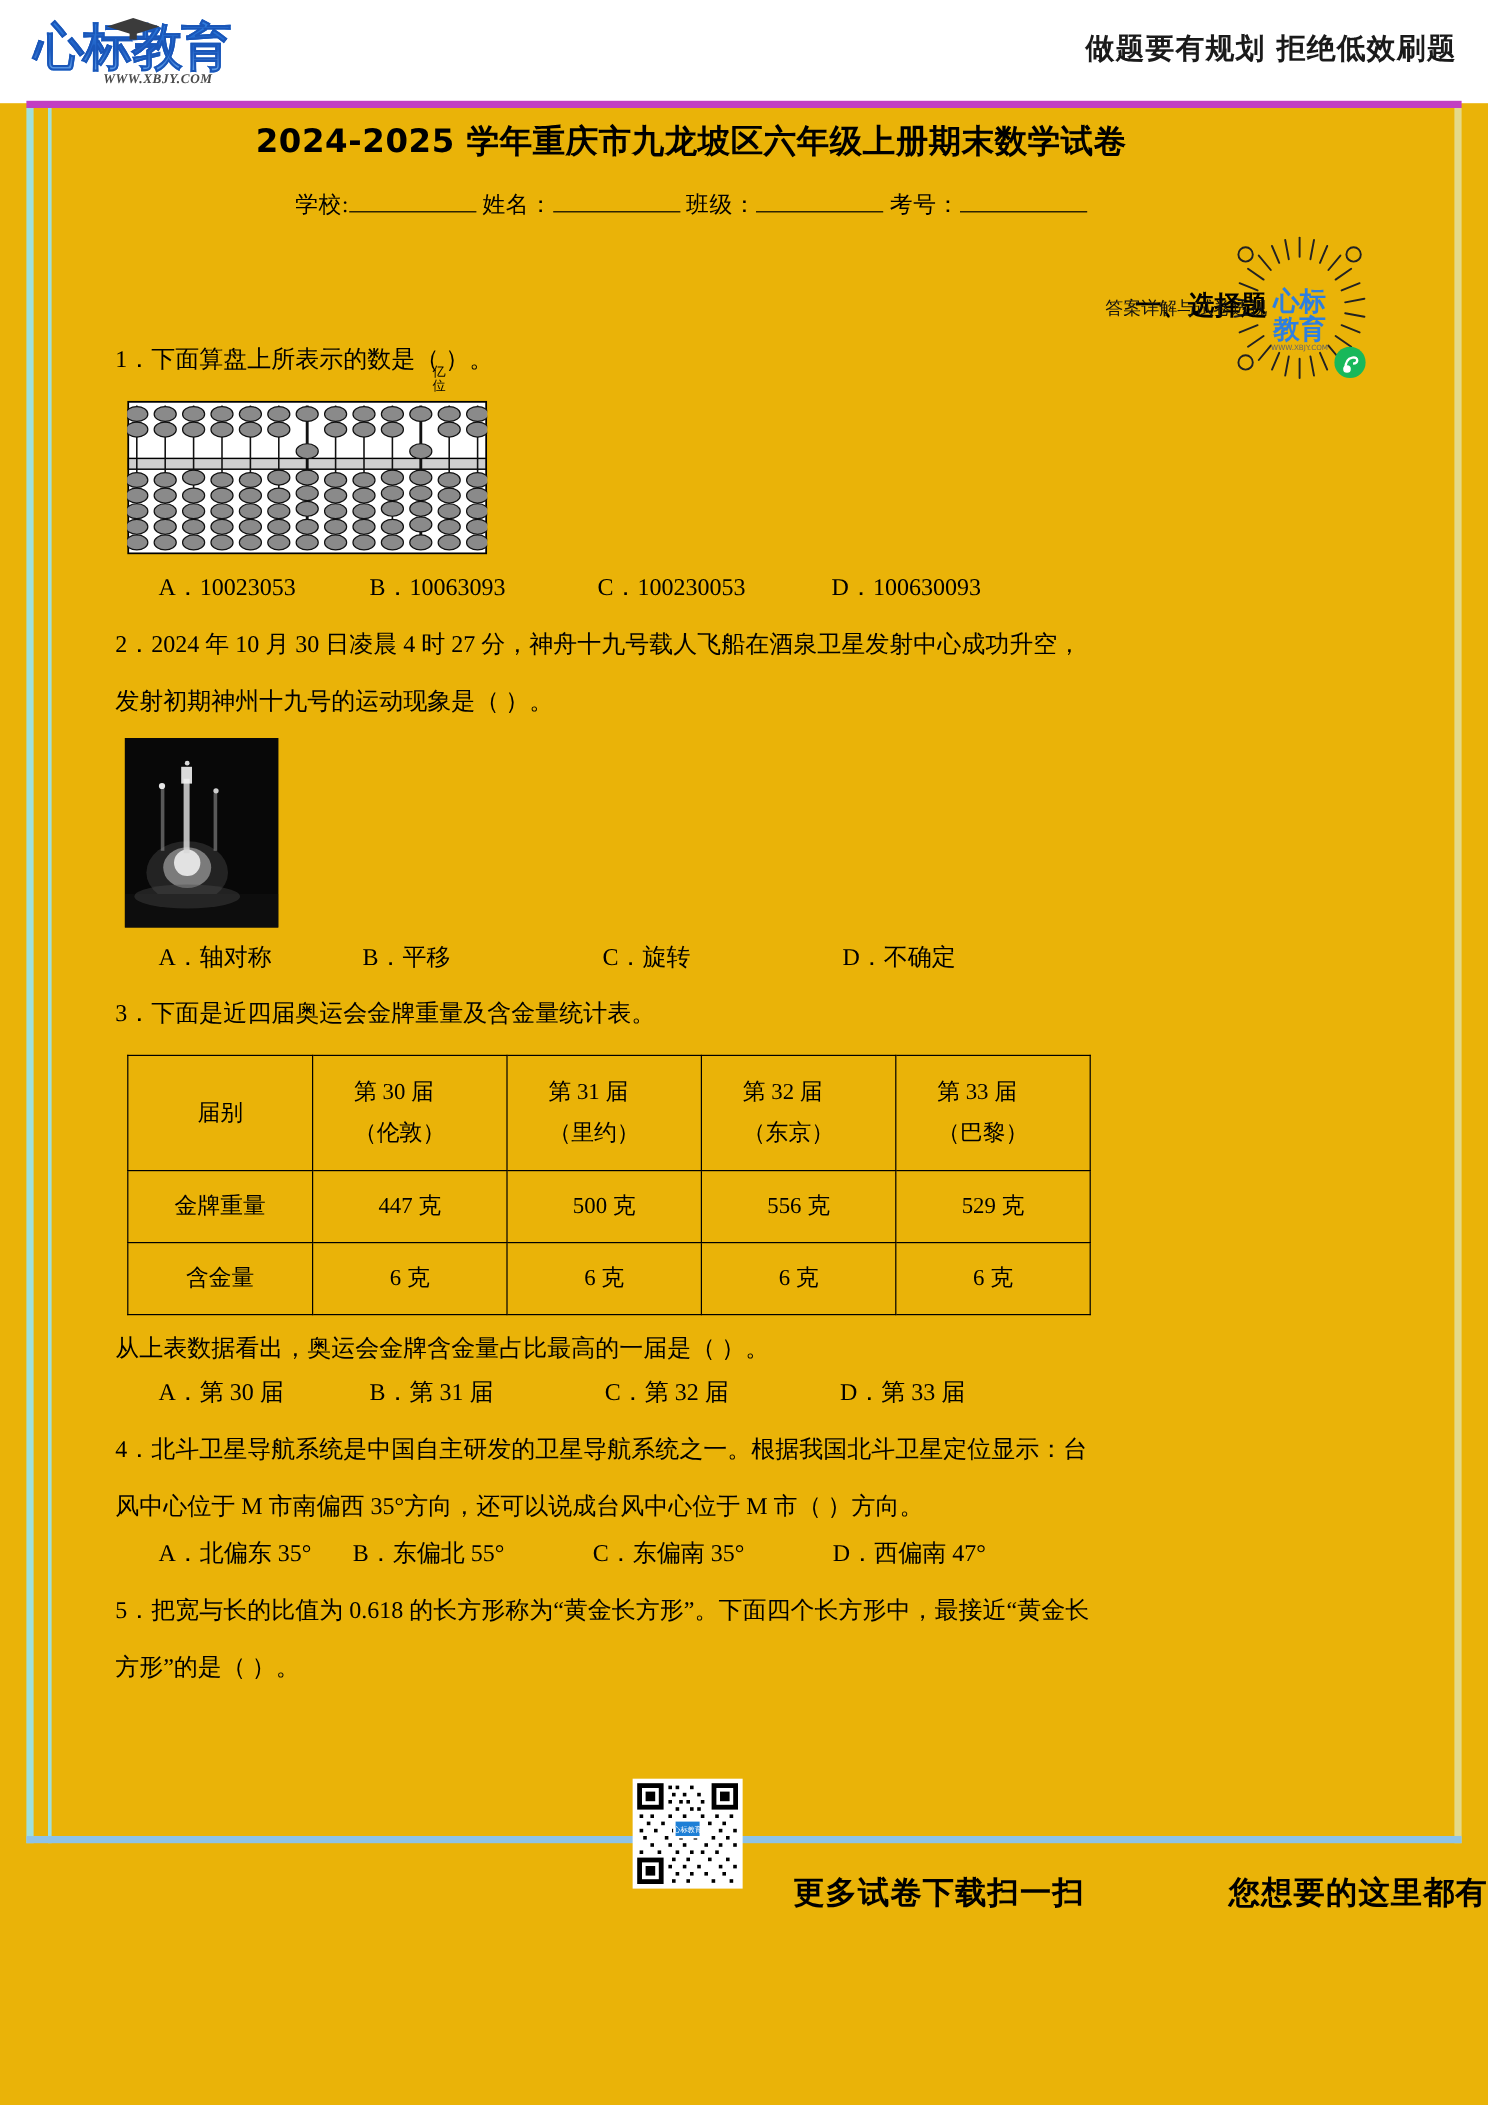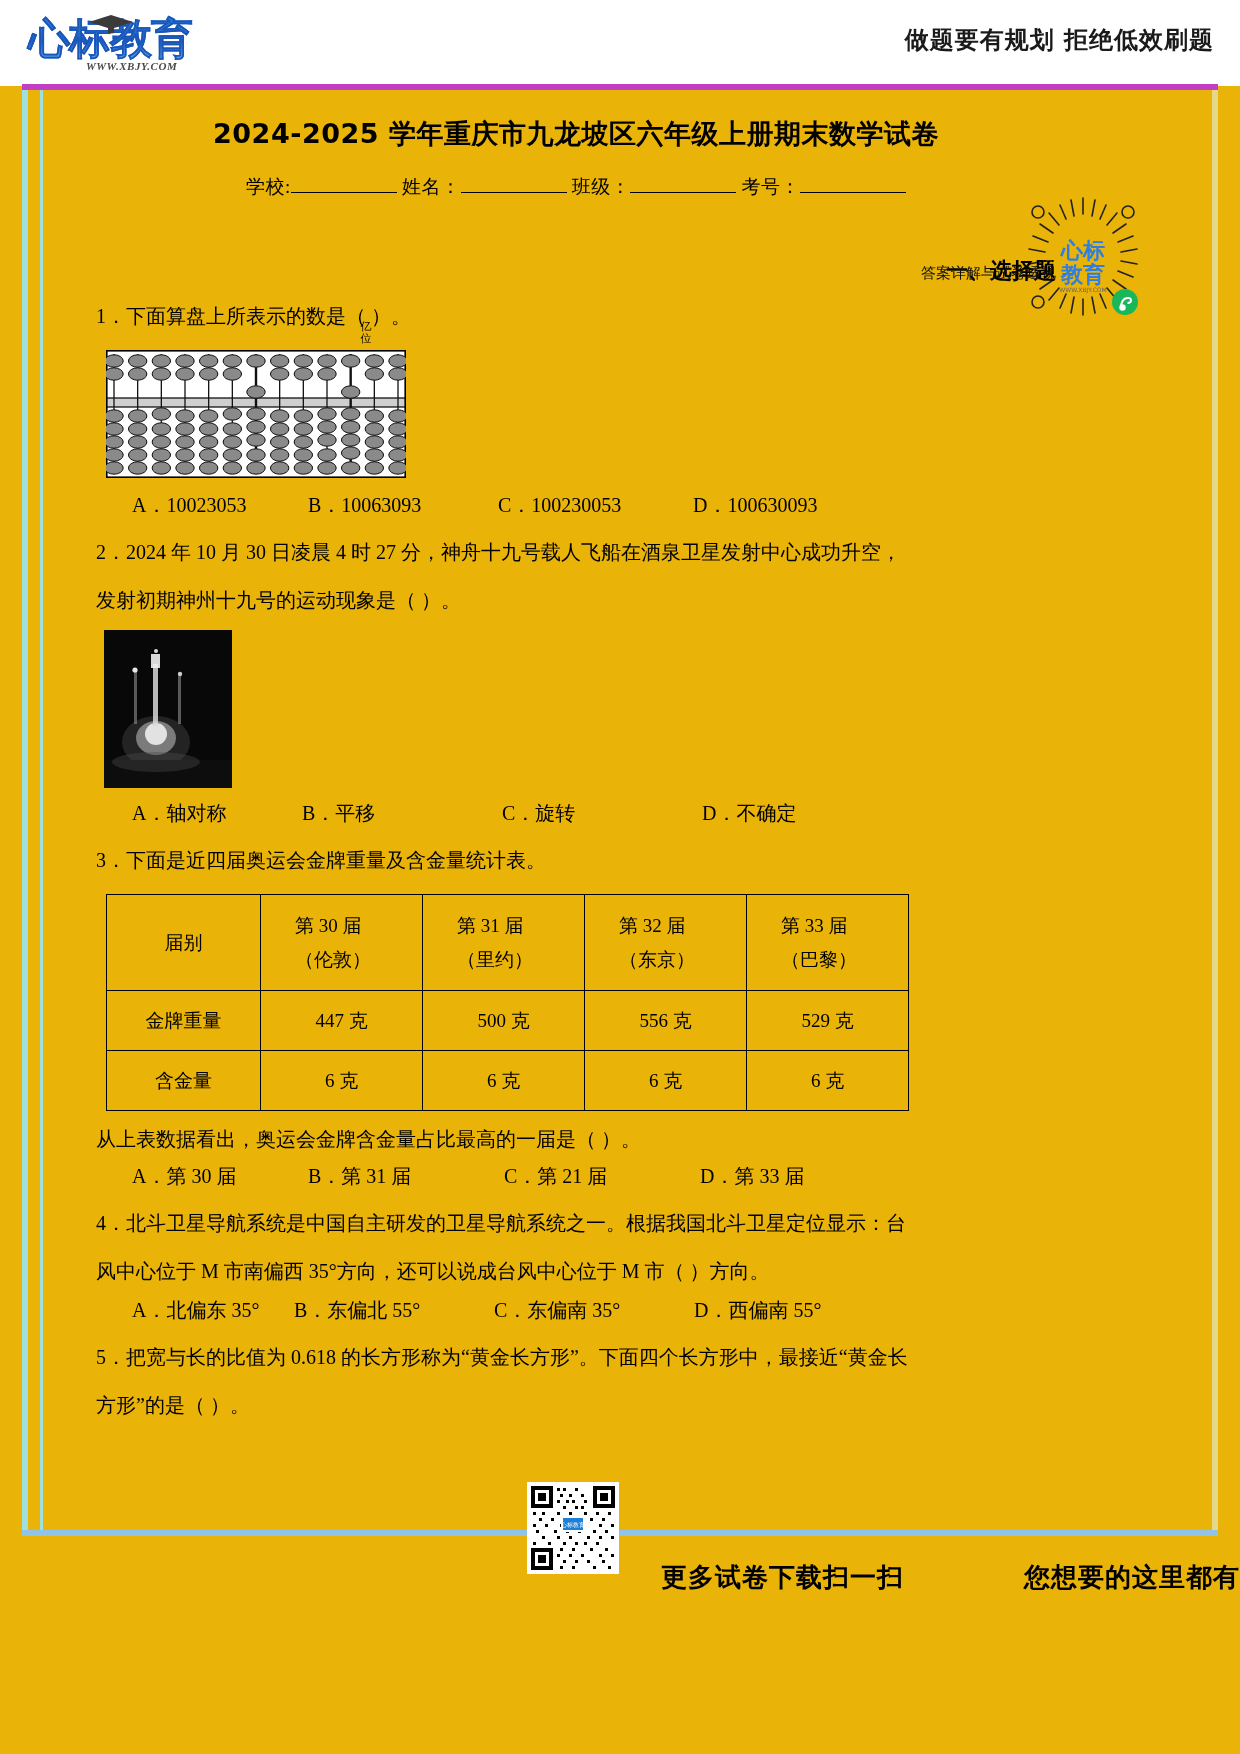--- a/index.html
+++ b/index.html
@@ -65,21 +65,20 @@
     background: #8fc3e8;
   }
 
   
   .sheet { position: absolute; left: 96px; top: 100px; width: 960px; }
 
   .title {
     font-family: "DejaVu Sans", sans-serif;
     font-size: 27px; font-weight: bold; color: #000;
     text-align: center; letter-spacing: 0.5px;
-    margin-top: 16px;
   }
   .subline {
     text-align: center; font-size: 19px; color: #000;
     margin-top: 22px; letter-spacing: 0.5px;
   }
   .subline .u { display:inline-block; border-bottom: 1.6px solid #000; width: 106px; }
 
   
   .qr-stamp {
     position: absolute; right: 96px; top: 196px; width: 122px; height: 122px;
@@ -398,28 +397,28 @@
           <td class="vcell">6 克</td>
           <td class="vcell">6 克</td>
           <td class="vcell">6 克</td>
         </tr>
       </tbody>
     </table>
 
     <div class="q" style="line-height:36px">从上表数据看出，奥运会金牌含金量占比最高的一届是（   ）。</div>
 
     <div class="opts">
-      <span class="op" style="width:176px"><span>A．</span><span>第 30 届</span></span><span class="op" style="width:196px"><span>B．</span><span>第 31 届</span></span><span class="op" style="width:196px"><span>C．</span><span>第 21 届</span></span><span class="op"><span>D．</span><span>第 33 届</span></span>
+      <span class="op" style="width:176px"><span>A．</span><span>第 30 届</span></span><span class="op" style="width:196px"><span>B．</span><span>第 31 届</span></span><span class="op" style="width:196px"><span>C．</span><span>第 32 届</span></span><span class="op"><span>D．</span><span>第 33 届</span></span>
     </div>
 
     <div class="q">4．北斗卫星导航系统是中国自主研发的卫星导航系统之一。根据我国北斗卫星定位显示：台</div>
     <div class="q">风中心位于 M 市南偏西 35°方向，还可以说成台风中心位于 M 市（   ）方向。</div>
 
     <div class="opts">
-      <span class="op" style="width:162px"><span>A．</span><span>北偏东 35°</span></span><span class="op" style="width:200px"><span>B．</span><span>东偏北 55°</span></span><span class="op" style="width:200px"><span>C．</span><span>东偏南 35°</span></span><span class="op"><span>D．</span><span>西偏南 55°</span></span>
+      <span class="op" style="width:162px"><span>A．</span><span>北偏东 35°</span></span><span class="op" style="width:200px"><span>B．</span><span>东偏北 55°</span></span><span class="op" style="width:200px"><span>C．</span><span>东偏南 35°</span></span><span class="op"><span>D．</span><span>西偏南 47°</span></span>
     </div>
 
     <div class="q">5．把宽与长的比值为 0.618 的长方形称为“黄金长方形”。下面四个长方形中，最接近“黄金长</div>
     <div class="q">方形”的是（   ）。</div>
 
   </div>
 
   <div class="footer">
     <div class="footer-qr">
       <svg width="92" height="92" viewBox="0 0 92 92">

